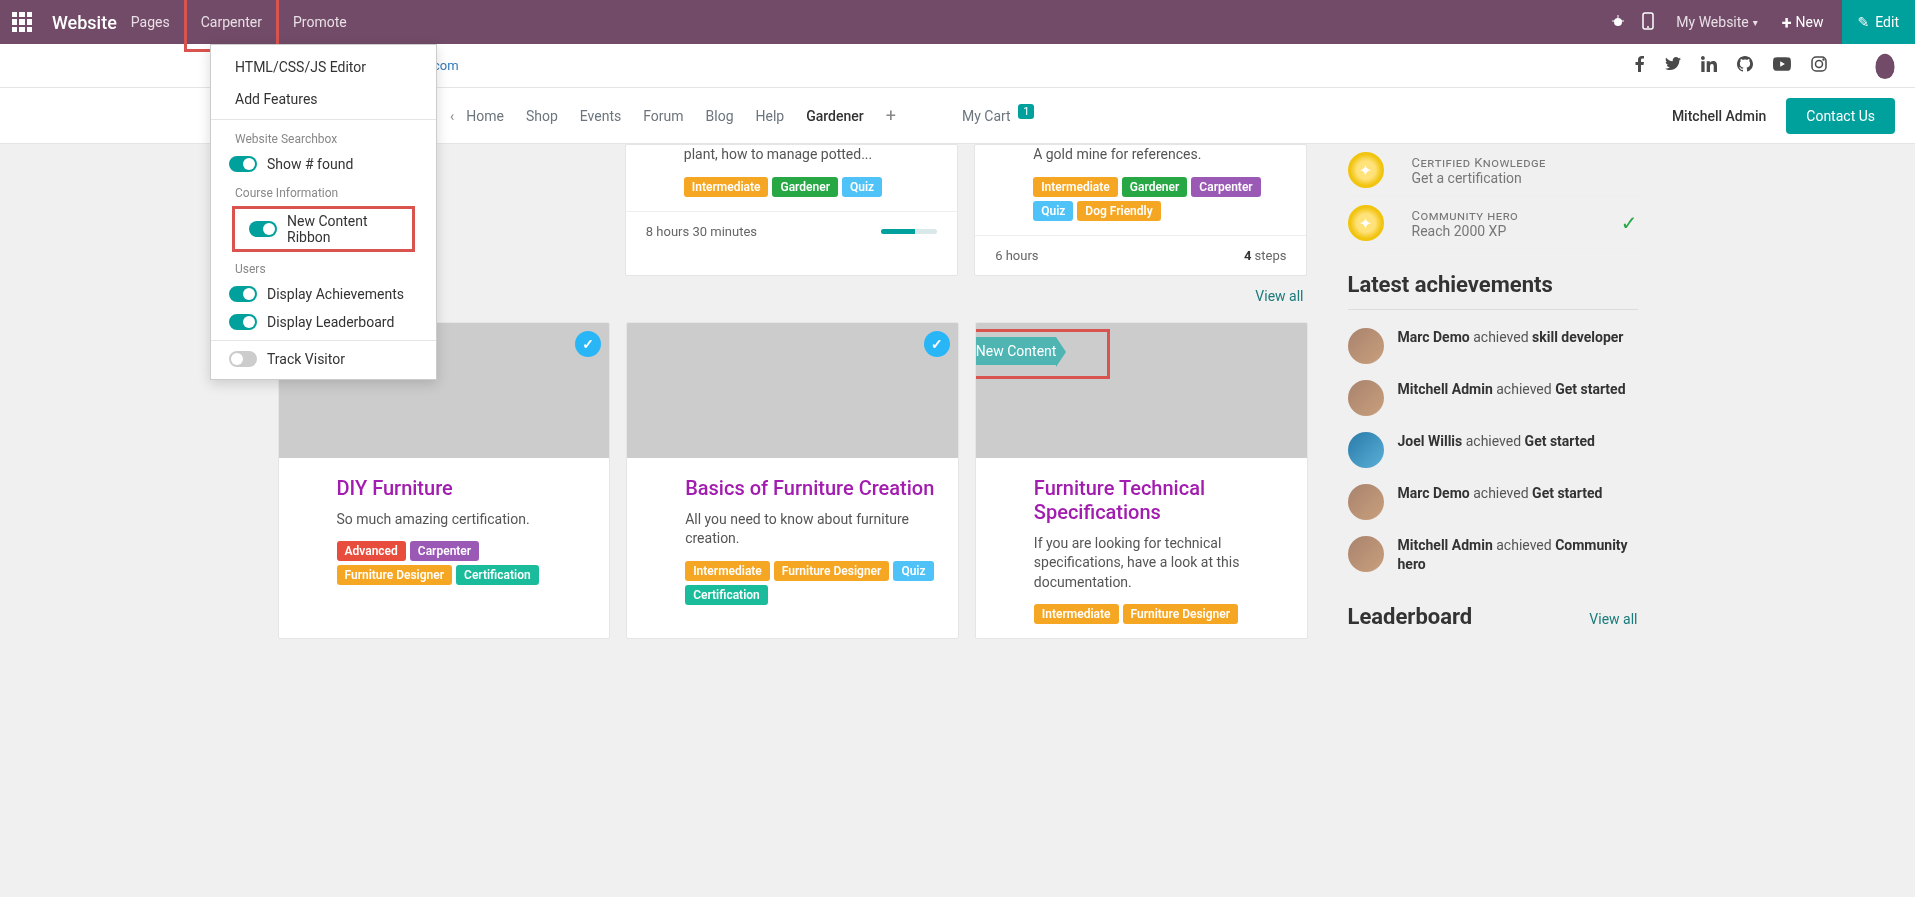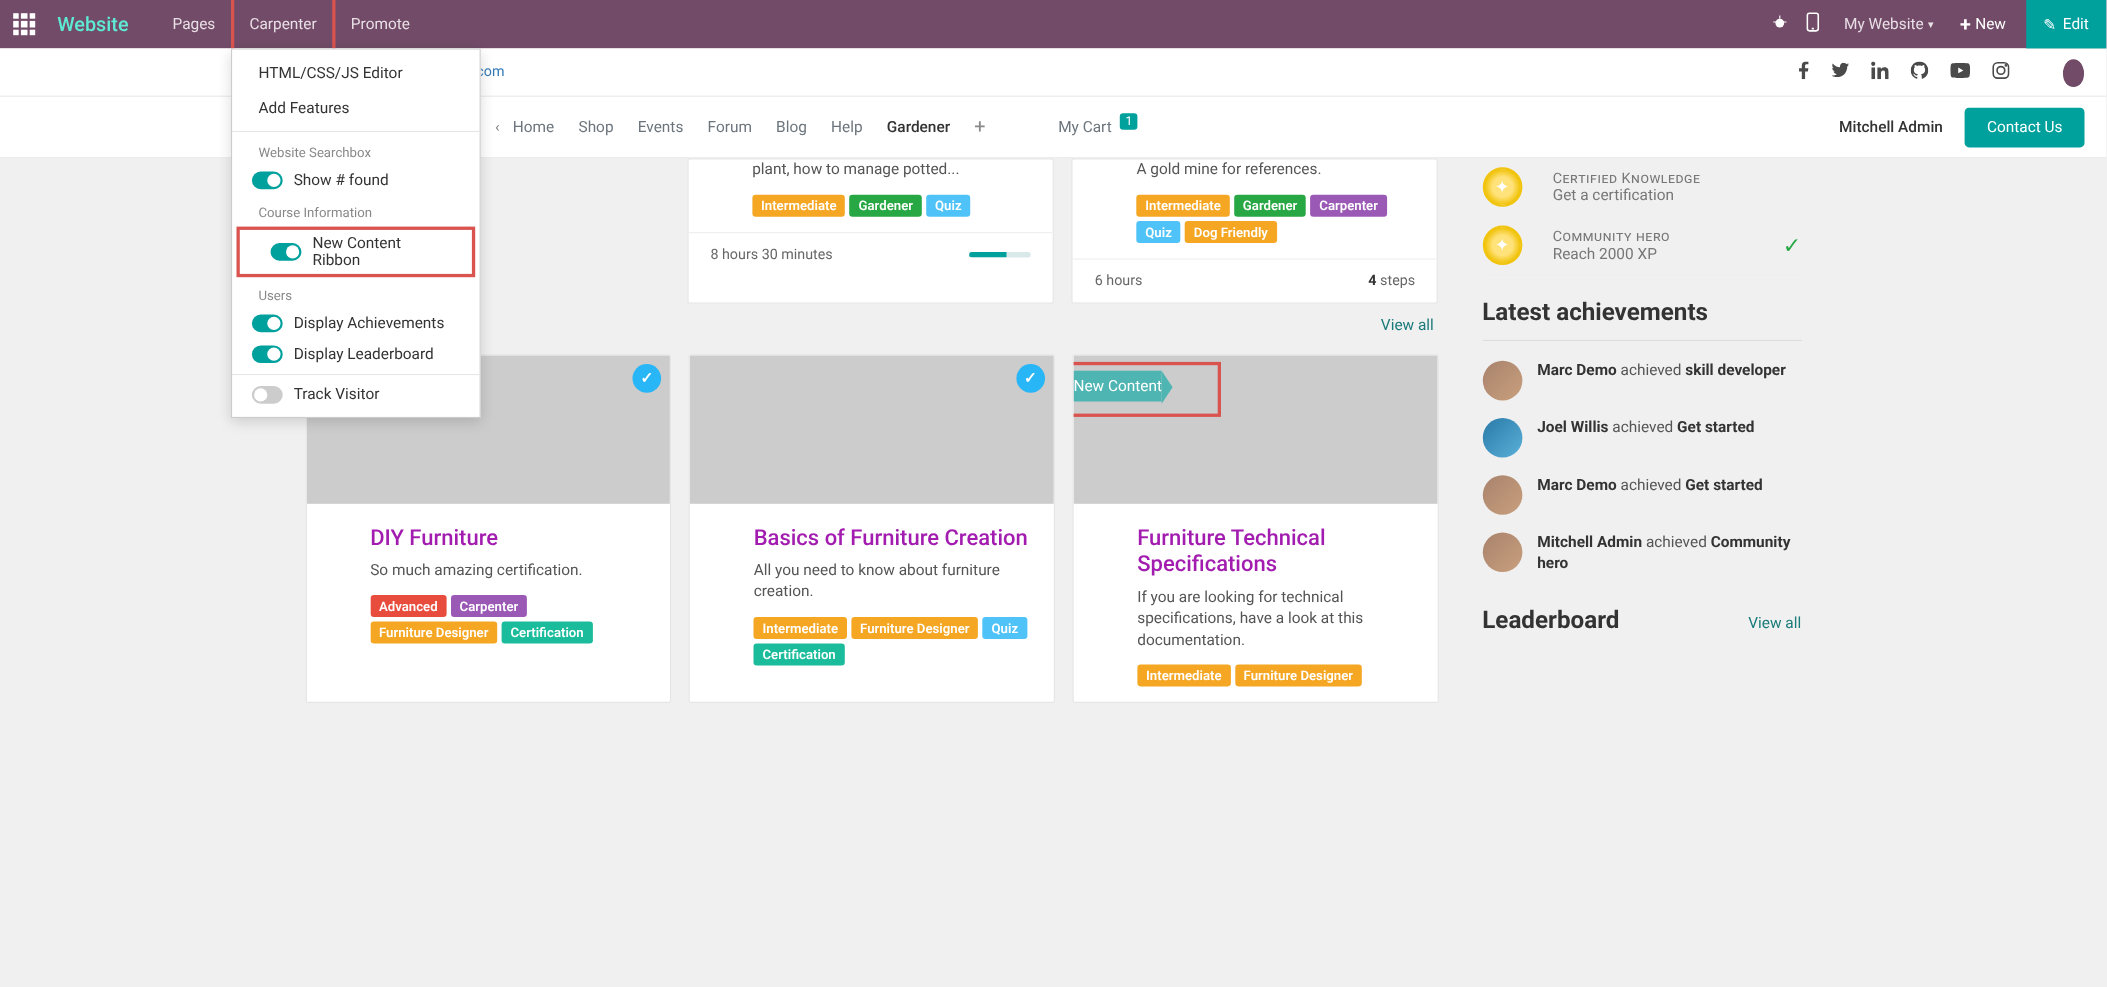--- a/index.html
+++ b/index.html
@@ -2,21 +2,21 @@
 <html><head>
 <meta charset="utf-8">
 <style>
 * { margin: 0; padding: 0; box-sizing: border-box; font-family: -apple-system, BlinkMacSystemFont, "Segoe UI", Roboto, sans-serif; }
 body { background: #f0f0f0; font-size: 14px; color: #333; }
 
 
 .topbar { background: #714B67; height: 44px; display: flex; align-items: center; color: #fff; padding: 0 12px; }
 .topbar .apps-icon { width: 20px; height: 20px; display: grid; grid-template-columns: repeat(3, 1fr); grid-gap: 2px; margin-right: 20px; cursor: pointer; }
 .topbar .apps-icon span { background: #fff; display: block; }
-.topbar .brand { font-size: 18px; font-weight: 500; color: #5eead4; margin-right: 26px; }
+.topbar .brand { font-size: 18px; font-weight: 500; color: #ffffff; }
 .topbar .nav-item { color: #e9dfe6; padding: 0 14px; cursor: pointer; font-size: 14px; height: 60px; display: flex; align-items: center; }
 .topbar .nav-item.active { border: 3px solid #d9534f; }
 .topbar .spacer { flex: 1; }
 .topbar .top-icon { margin: 0 8px; cursor: pointer; }
 .topbar .dropdown-caret::after { content: "▾"; margin-left: 4px; font-size: 10px; }
 .topbar .edit-btn { background: #00A09D; padding: 0 16px; height: 44px; display: flex; align-items: center; margin-left: 8px; margin-right: -12px; }
 .topbar .new-btn { display: flex; align-items: center; margin: 0 10px; }
 .topbar .plus { font-size: 18px; margin-right: 4px; font-weight: bold; }
 .topbar .pencil { margin-right: 6px; }
 
@@ -29,21 +29,21 @@
   background: #fff;
   border: 1px solid #ccc;
   box-shadow: 0 4px 12px rgba(0,0,0,0.15);
   z-index: 100;
   padding: 6px 0;
 }
 .customize-menu .menu-item { padding: 8px 24px; cursor: pointer; color: #333; font-size: 14px; }
 .customize-menu .menu-section { padding: 8px 24px 4px; color: #888; font-size: 12px; cursor: default; }
 .customize-menu hr { border: none; border-top: 1px solid #e5e5e5; margin: 4px 0; }
 .customize-menu .toggle-item { padding: 6px 18px; display: flex; align-items: center; cursor: pointer; }
-.customize-menu .toggle-item.highlighted { border: 3px solid #d9534f; margin: 2px 4px; padding: 4px 28px; }
+.customize-menu .toggle-item.highlighted { border: 3px solid #d9534f; margin: 2px 21px; padding: 4px 14px; }
 .toggle { width: 28px; height: 16px; background: #ccc; border-radius: 8px; position: relative; margin-right: 10px; flex-shrink: 0; }
 .toggle.on { background: #00A09D; }
 .toggle::after { content: ""; position: absolute; width: 12px; height: 12px; background: #fff; border-radius: 50%; top: 2px; left: 2px; transition: left .2s; }
 .toggle.on::after { left: 14px; }
 
 
 .subheader { background: #fff; height: 44px; display: flex; align-items: center; padding: 0 20px; border-bottom: 1px solid #e5e5e5; }
 .subheader .email { color: #337ab7; margin-left: 300px; font-size: 13px; }
 .subheader .right { margin-left: auto; display: flex; align-items: center; gap: 18px; color: #4a4a4a; }
 .subheader .social { display: flex; gap: 20px; font-size: 16px; color: #4a4a4a; }
@@ -371,20 +371,24 @@
     <h2 class="side-heading">
       <span>Latest achievements</span>
     </h2>
     <hr style="border:none;border-top:1px solid #ddd;margin-bottom:10px;">
 
     <div class="achieve-item">
       <div class="avatar"></div>
       <div class="txt"><b>Marc Demo</b> <span>achieved</span> <b>skill developer</b></div>
     </div>
     <div class="achieve-item">
+      <div class="avatar"></div>
+      <div class="txt"><b>Mitchell Admin</b> <span>achieved</span> <b>Get started</b></div>
+    </div>
+    <div class="achieve-item">
       <div class="avatar" style="background:linear-gradient(135deg,#2a7aa8,#5ab0d8);"></div>
       <div class="txt"><b>Joel Willis</b> <span>achieved</span> <b>Get started</b></div>
     </div>
     <div class="achieve-item">
       <div class="avatar"></div>
       <div class="txt"><b>Marc Demo</b> <span>achieved</span> <b>Get started</b></div>
     </div>
     <div class="achieve-item">
       <div class="avatar"></div>
       <div class="txt"><b>Mitchell Admin</b> <span>achieved</span> <b>Community hero</b></div>

